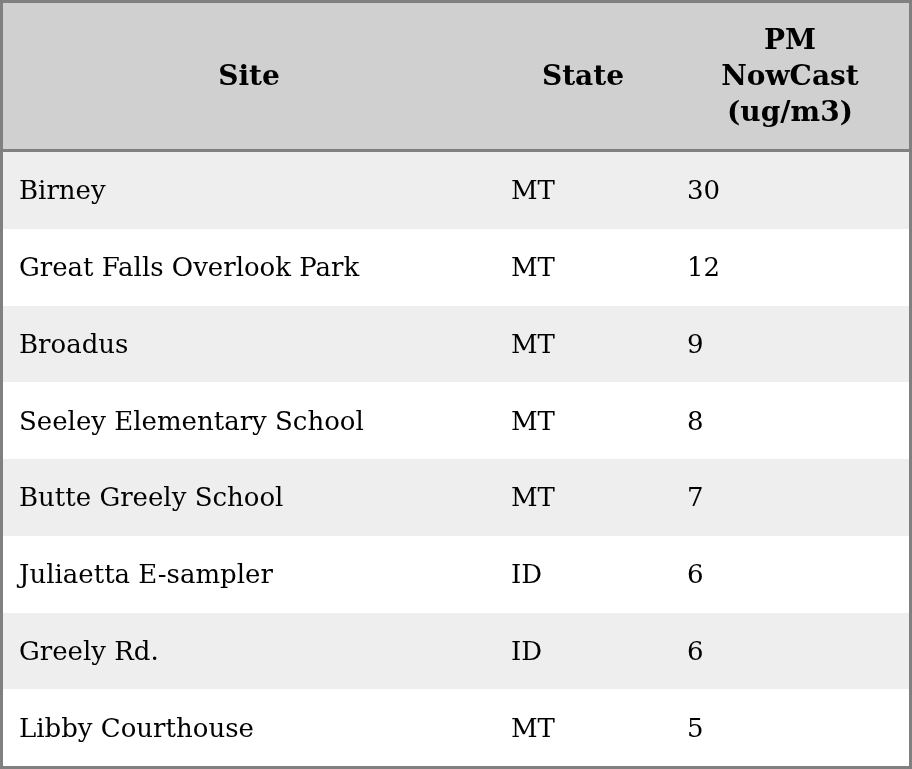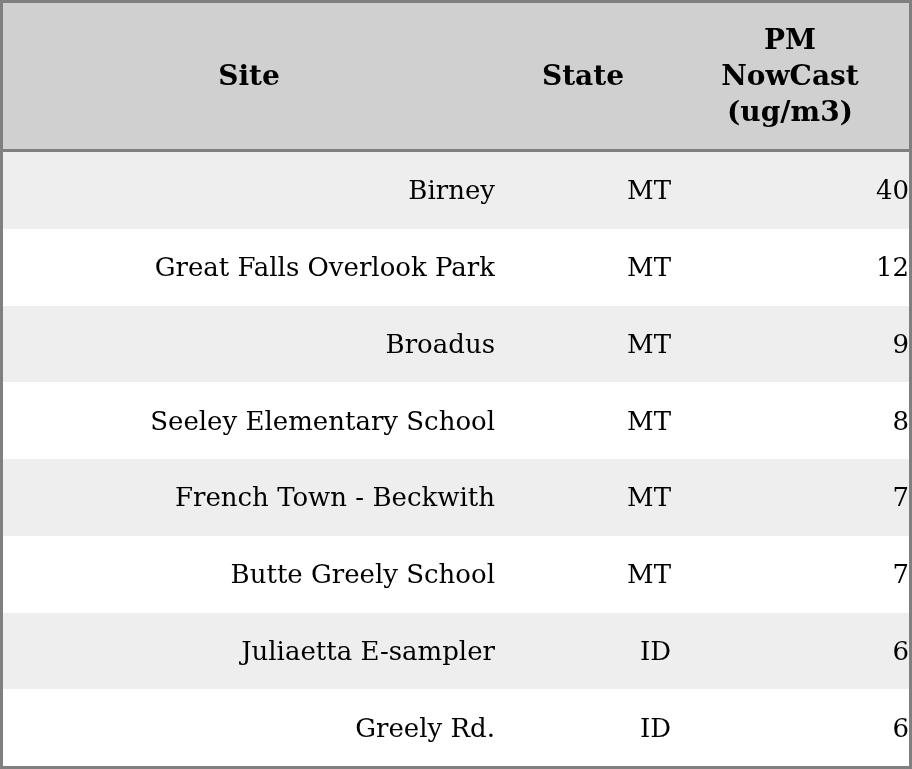--- a/index.html
+++ b/index.html
@@ -41,23 +41,23 @@
     vertical-align: middle;
     white-space: pre-line;
     line-height: 1.28;
     padding: 0;
   }
 
   tbody td {
     height: 58px;
     font-size: 26px;
     font-weight: normal;
-    text-align: right;
+    text-align: left;
     vertical-align: middle;
-    padding: 0;
+    padding: 16px;
     white-space: nowrap;
     overflow: hidden;
   }
 
   tbody tr:nth-child(odd)  { background: #eeeeee; }
   tbody tr:nth-child(even) { background: #ffffff; }
 </style>
 </head>
 <body>
 
@@ -74,52 +74,52 @@
         <th>State</th>
         <th>PM
 NowCast
 (ug/m3)</th>
       </tr>
     </thead>
     <tbody>
         <tr>
           <td>Birney</td>
           <td>MT</td>
-          <td>40</td>
+          <td>30</td>
         </tr>
         <tr>
           <td>Great Falls Overlook Park</td>
           <td>MT</td>
           <td>12</td>
         </tr>
         <tr>
           <td>Broadus</td>
           <td>MT</td>
           <td>9</td>
         </tr>
         <tr>
           <td>Seeley Elementary School</td>
           <td>MT</td>
           <td>8</td>
         </tr>
         <tr>
-          <td>French Town - Beckwith</td>
-          <td>MT</td>
-          <td>7</td>
-        </tr>
-        <tr>
           <td>Butte Greely School</td>
           <td>MT</td>
           <td>7</td>
         </tr>
         <tr>
           <td>Juliaetta E-sampler</td>
           <td>ID</td>
           <td>6</td>
         </tr>
         <tr>
           <td>Greely Rd.</td>
           <td>ID</td>
           <td>6</td>
         </tr>
+        <tr>
+          <td>Libby Courthouse</td>
+          <td>MT</td>
+          <td>5</td>
+        </tr>
       </tbody>
   </table>
 </div>
 
 </body></html>

